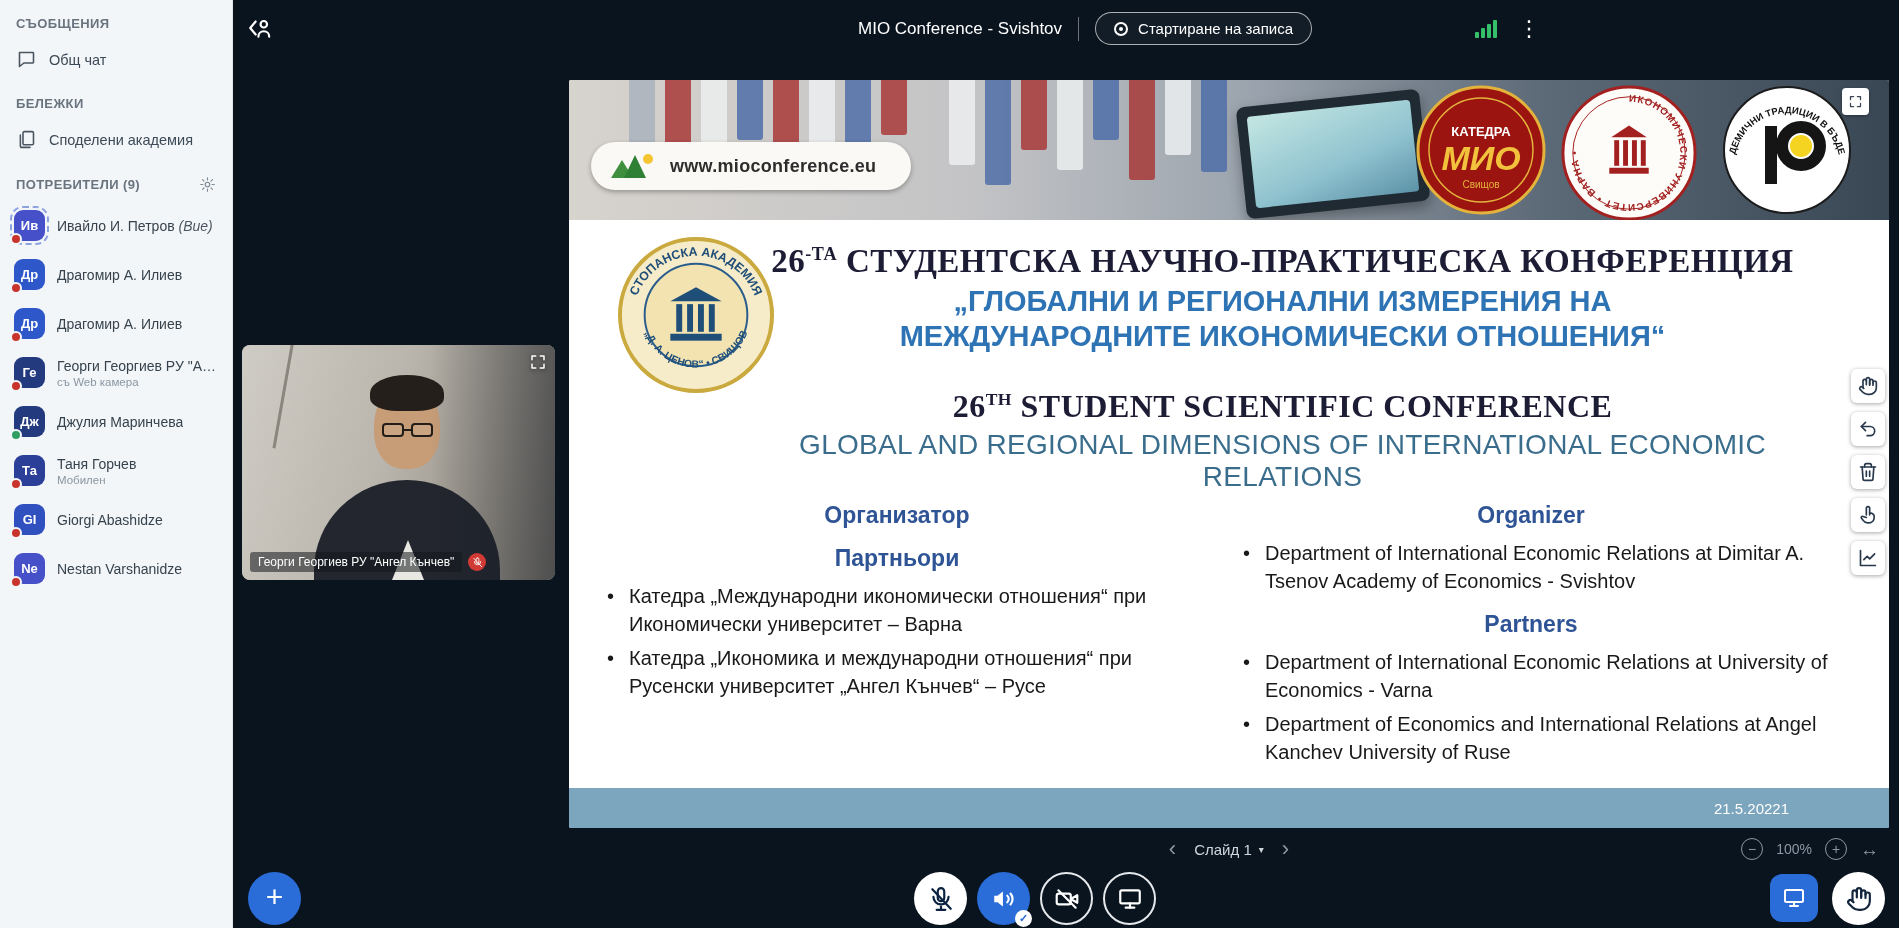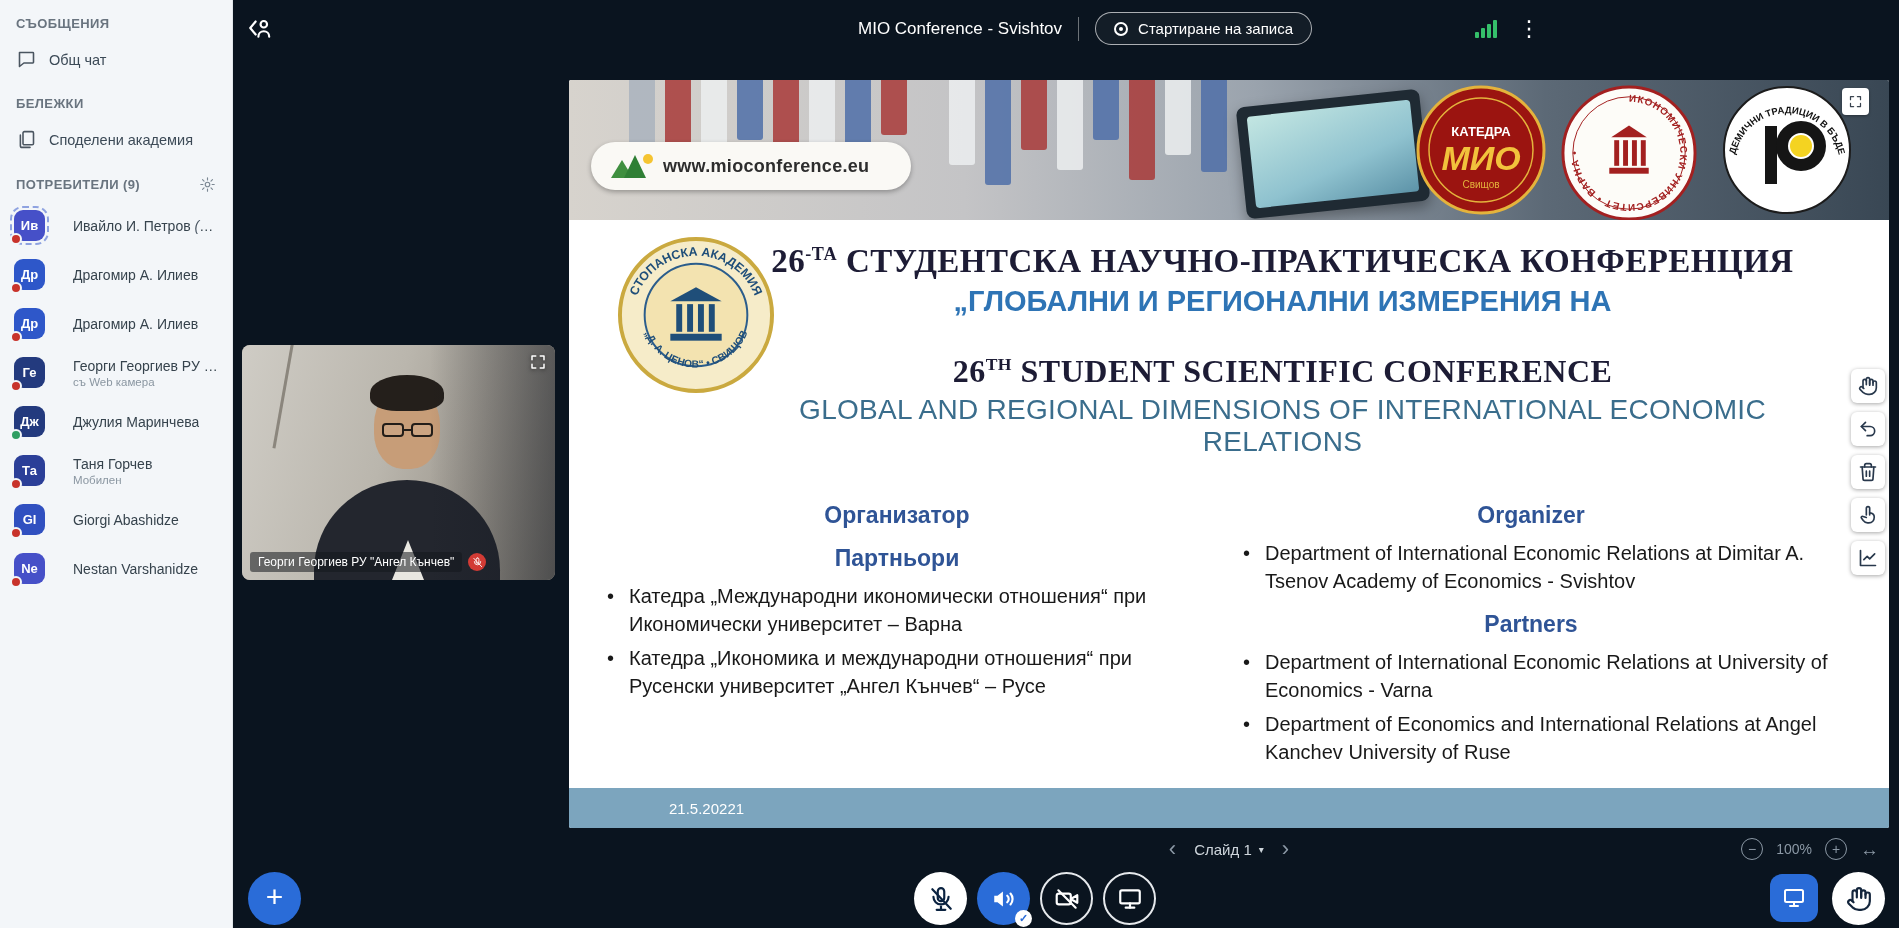--- a/index.html
+++ b/index.html
@@ -11,21 +11,21 @@
   .sidebar{position:absolute;left:0;top:0;width:233px;height:928px;background:#f3f6f9;
     border-right:1px solid #e1e6ea;color:#3c4a57}
   .sec-label{display:flex;align-items:center;justify-content:space-between;
     padding:16px 16px 8px;font-size:13px;font-weight:bold;color:#69747f;letter-spacing:.4px}
   .side-item{display:flex;align-items:center;gap:12px;padding:10px 16px;font-size:14.5px;
     color:#3c4a57;cursor:pointer}
   .side-item svg{width:21px;height:21px;stroke:#4a5560;fill:none;stroke-width:1.8;
     stroke-linecap:round;stroke-linejoin:round;flex:0 0 auto}
   .gear{cursor:pointer;line-height:0}
   .gear svg{width:17px;height:17px;stroke:#7b8793;fill:none;stroke-width:1.6;stroke-linecap:round}
-  .user-row{display:flex;align-items:center;gap:28px;padding:9px 14px;cursor:pointer}
+  .user-row{display:flex;align-items:center;gap:12px;padding:9px 14px;cursor:pointer}
   .avatar{position:relative;width:31px;height:31px;border-radius:9px;flex:0 0 auto;
     display:flex;align-items:center;justify-content:center;color:#fff;font-size:13px;font-weight:bold}
   .avatar.you{outline:2px dashed #8ea2e0;outline-offset:2px}
   .badge{position:absolute;left:-4px;bottom:-4px;width:12px;height:12px;border-radius:50%;
     border:2px solid #f3f6f9}
   .uinfo{min-width:0}
   .uname{font-size:14px;color:#36434d;white-space:nowrap;overflow:hidden;text-overflow:ellipsis}
   .uname em{font-style:italic;color:#4a5763}
   .usub{font-size:11.5px;color:#8a96a1;margin-top:2px}
 
@@ -78,21 +78,21 @@
   .presentation{position:absolute;left:336px;top:80px;width:1320px;height:748px;background:#fff;
     border-radius:2px;overflow:hidden}
   .banner{position:absolute;left:0;top:0;right:0;height:140px;overflow:hidden;
     background:linear-gradient(90deg,#d7d3cd 0%,#c4c4c6 30%,#9aa3ad 52%,#5c6976 74%,#394754 100%)}
   .banner i.bar{position:absolute;top:0;width:26px;border-radius:0 0 3px 3px;opacity:.85}
   .laptop{position:absolute;left:672px;top:18px;width:184px;height:112px;background:#1f2a33;
     border-radius:8px;transform:rotate(-6deg);box-shadow:0 6px 14px rgba(0,0,0,.35)}
   .laptop::after{content:"";position:absolute;inset:10px;border-radius:4px;
     background:linear-gradient(160deg,#c3e6e2 0%,#8fc2cf 60%,#5d93a8 100%)}
   .banner-pill{position:absolute;left:22px;top:62px;width:320px;height:48px;border-radius:24px;
-    background:#faf9f5;box-shadow:0 2px 5px rgba(0,0,0,.3);display:flex;align-items:center;gap:8px;padding:0 18px}
+    background:#faf9f5;box-shadow:0 2px 5px rgba(0,0,0,.3);display:flex;align-items:center;gap:15px;padding:0 18px}
   .banner-pill .url{font-size:18px;font-weight:bold;color:#2d2d2d;letter-spacing:.3px}
   .c-logo{position:absolute;top:4px}
   .slide-fs{position:absolute;right:20px;top:8px;width:27px;height:27px;border:none;border-radius:4px;
     background:#fff;box-shadow:0 1px 3px rgba(0,0,0,.35);cursor:pointer;line-height:0;z-index:8}
   .slide-fs svg{width:15px;height:15px;stroke:#3a4450;fill:none;stroke-width:2;stroke-linecap:round;stroke-linejoin:round}
   .wb-toolbar{position:absolute;left:1282px;top:289px;display:flex;flex-direction:column;gap:9px;z-index:8}
   .wb-btn{width:34px;height:34px;border:none;border-radius:6px;background:#fff;cursor:pointer;
     box-shadow:0 1px 4px rgba(0,0,0,.35);display:flex;align-items:center;justify-content:center}
   .wb-btn svg{width:20px;height:20px;stroke:#28384c;fill:none;stroke-width:2;stroke-linecap:round;stroke-linejoin:round}
 
@@ -107,21 +107,21 @@
   .col{position:absolute;top:420px;z-index:1}
   .col-left{left:26px;width:604px}
   .col-right{left:662px;width:600px}
   .col h3{font-size:23px;color:#2f5496;text-align:center;
     text-underline-offset:3px;margin:2px 0 10px}
   .col h3.second{margin-top:16px}
   .col ul{list-style:none;padding-left:34px}
   .col li{position:relative;font-size:20px;line-height:1.4;color:#191919;margin-bottom:6px}
   .col li::before{content:"•";position:absolute;left:-22px;color:#191919}
   .slide-footer{position:absolute;left:0;right:0;bottom:0;height:40px;background:#7ca5be;color:#fff;
-    display:flex;align-items:center;justify-content:flex-start;padding:0 100px 0 100px;font-size:15px;z-index:5}
+    display:flex;align-items:center;justify-content:flex-end;padding:0 100px 0 100px;font-size:15px;z-index:5}
 
   
   .slide-nav{position:absolute;left:336px;top:833px;width:1320px;height:32px}
   .sn-center{position:absolute;left:0;right:0;top:0;height:32px;display:flex;align-items:center;
     justify-content:center;gap:14px}
   .sn-chev{background:none;border:none;color:#8b98a5;font-size:22px;cursor:pointer;line-height:1;padding:0 4px}
   .sn-label{background:none;border:none;color:#cfd6dc;font-size:15px;cursor:pointer;
     display:flex;align-items:center;gap:7px;font-family:inherit}
   .sn-label .caret{font-size:10px;color:#cfd6dc}
   .sn-zoom{position:absolute;right:10px;top:0;height:32px;display:flex;align-items:center;gap:13px;color:#8b98a5}
@@ -396,20 +396,21 @@
           <rect x="54" y="99" width="52" height="7"></rect>
         </g>
       </svg>
 
       <div class="titles">
         <div class="t-bg">
           <span>26</span><sup>-ТА</sup><span> СТУДЕНТСКА НАУЧНО-ПРАКТИЧЕСКА КОНФЕРЕНЦИЯ</span>
         </div>
         <div class="t-sub-bg">
           <div>„ГЛОБАЛНИ И РЕГИОНАЛНИ ИЗМЕРЕНИЯ НА</div>
+          <div>МЕЖДУНАРОДНИТЕ ИКОНОМИЧЕСКИ ОТНОШЕНИЯ“</div>
         </div>
         <div class="t-en">
           <span>26</span><sup>TH</sup><span> STUDENT SCIENTIFIC CONFERENCE</span>
         </div>
         <div class="t-sub-en">GLOBAL AND REGIONAL DIMENSIONS OF INTERNATIONAL ECONOMIC RELATIONS</div>
       </div>
 
       <div class="col col-left">
         <h3>Организатор</h3>
         <h3 class="second">Партньори</h3>

